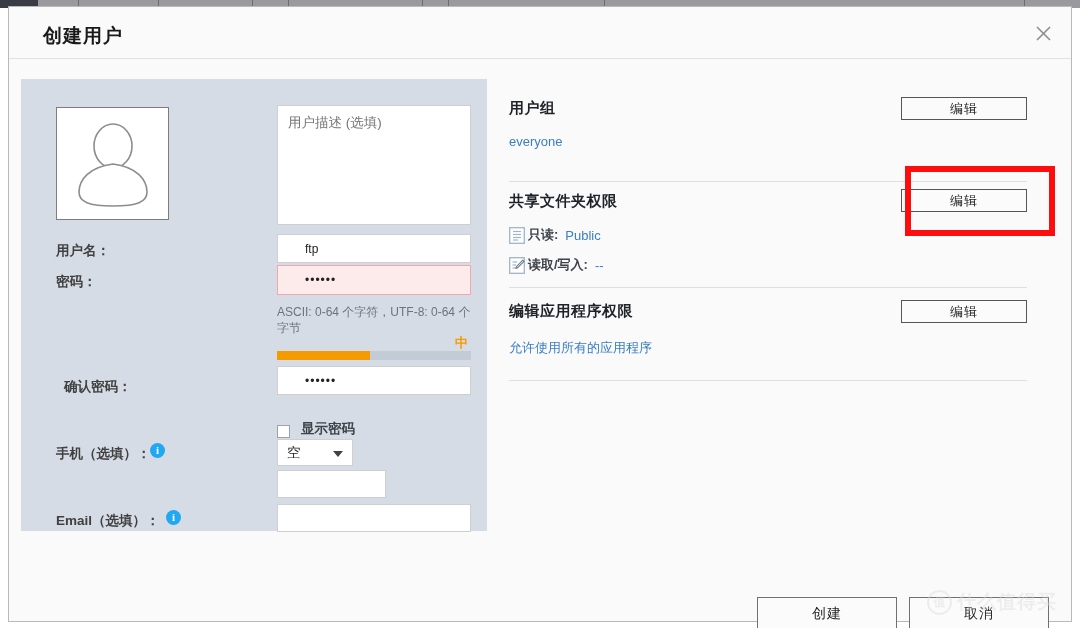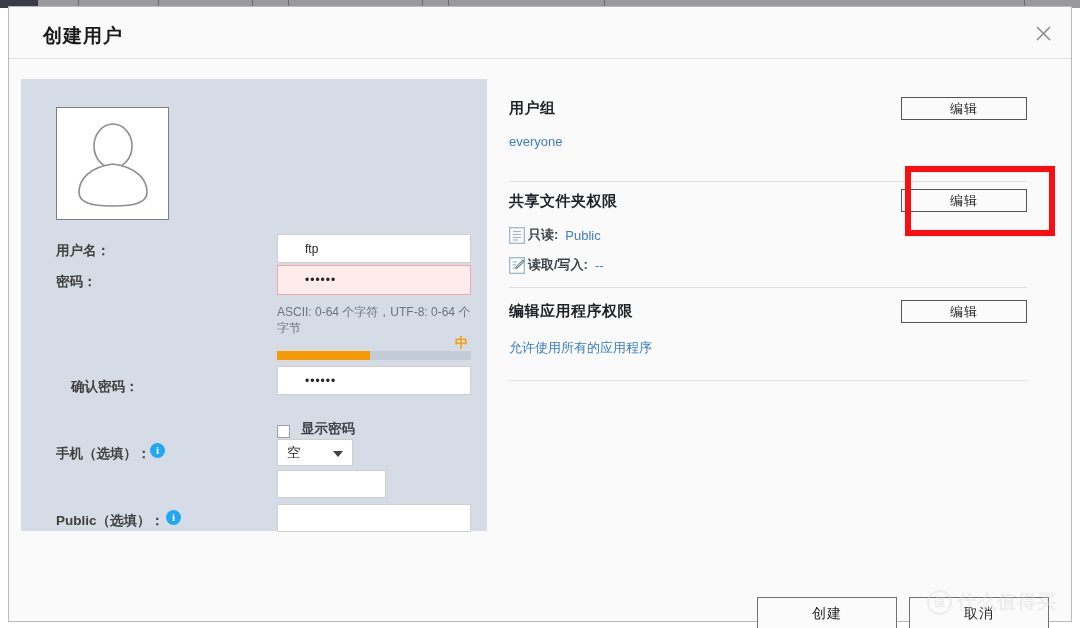--- a/index.html
+++ b/index.html
@@ -149,21 +149,21 @@
     left: 256px; top: 272px;
     width: 194px; height: 9px;
     background: #c2cbd6;
   }
   #strength-fill {
     position: absolute;
     left: 0; top: 0;
     width: 48%; height: 100%;
     background: #f59b00;
   }
-  #label-confirm { left: 50px; top: 299px; }
+  #label-confirm { left: 43px; top: 299px; }
   #input-confirm {
     left: 256px; top: 287px;
     width: 194px; height: 29px;
     line-height: 27px;
     letter-spacing: 1px;
   }
   #showpw-row {
     position: absolute;
     left: 256px; top: 329px;
     display: flex; align-items: flex-end; gap: 11px;
@@ -387,20 +387,21 @@
 
   <div id="left-panel">
 
     <div id="avatar-box">
       <svg width="80" height="88" viewBox="0 0 80 88" aria-hidden="true">
         <ellipse cx="40" cy="26" rx="19" ry="22" fill="#ffffff" stroke="#8d8d8d" stroke-width="1.6"></ellipse>
         <path d="M40 44 C 16 47, 6 60, 6 72 C 6 82, 16 86, 40 86 C 64 86, 74 82, 74 72 C 74 60, 64 47, 40 44 Z" fill="#ffffff" stroke="#8d8d8d" stroke-width="1.6"></path>
       </svg>
     </div>
 
+    <textarea id="desc-box" class="field-input" placeholder="用户描述 (选填)" style=""></textarea>
 
     <div class="field-label" id="label-username">用户名：</div>
     <input id="input-username" class="field-input" type="text" value="ftp" style="">
 
     <div class="field-label" id="label-password">密码：</div>
     <input id="input-password" class="field-input" type="text" value="••••••" style="">
 
     <div id="pw-hint">ASCII: 0-64 个字符，UTF-8: 0-64 个字节</div>
 
     <div id="strength-label" style="color: rgb(245, 155, 0);">中</div>
@@ -417,21 +418,21 @@
     </div>
 
     <div class="field-label" id="label-mobile">手机（选填）：</div>
     <div class="info-icon" id="info-mobile">i</div>
     <div id="mobile-select">
       <span id="mobile-select-value">空</span>
       <span id="mobile-caret"></span>
     </div>
     <input id="input-mobile" class="field-input" type="text" value="" style="">
 
-    <div class="field-label" id="label-email">Public（选填）：</div>
+    <div class="field-label" id="label-email">Email（选填）：</div>
     <div class="info-icon" id="info-email">i</div>
     <input id="input-email" class="field-input" type="text" value="" style="">
   </div>
 
   <div id="right-panel">
 
     <div class="section">
       <div class="section-title" id="sec-group-title">用户组</div>
       <div class="edit-btn" id="sec-group-edit">编辑</div>
       <div class="link-text" id="sec-group-link">everyone</div>

